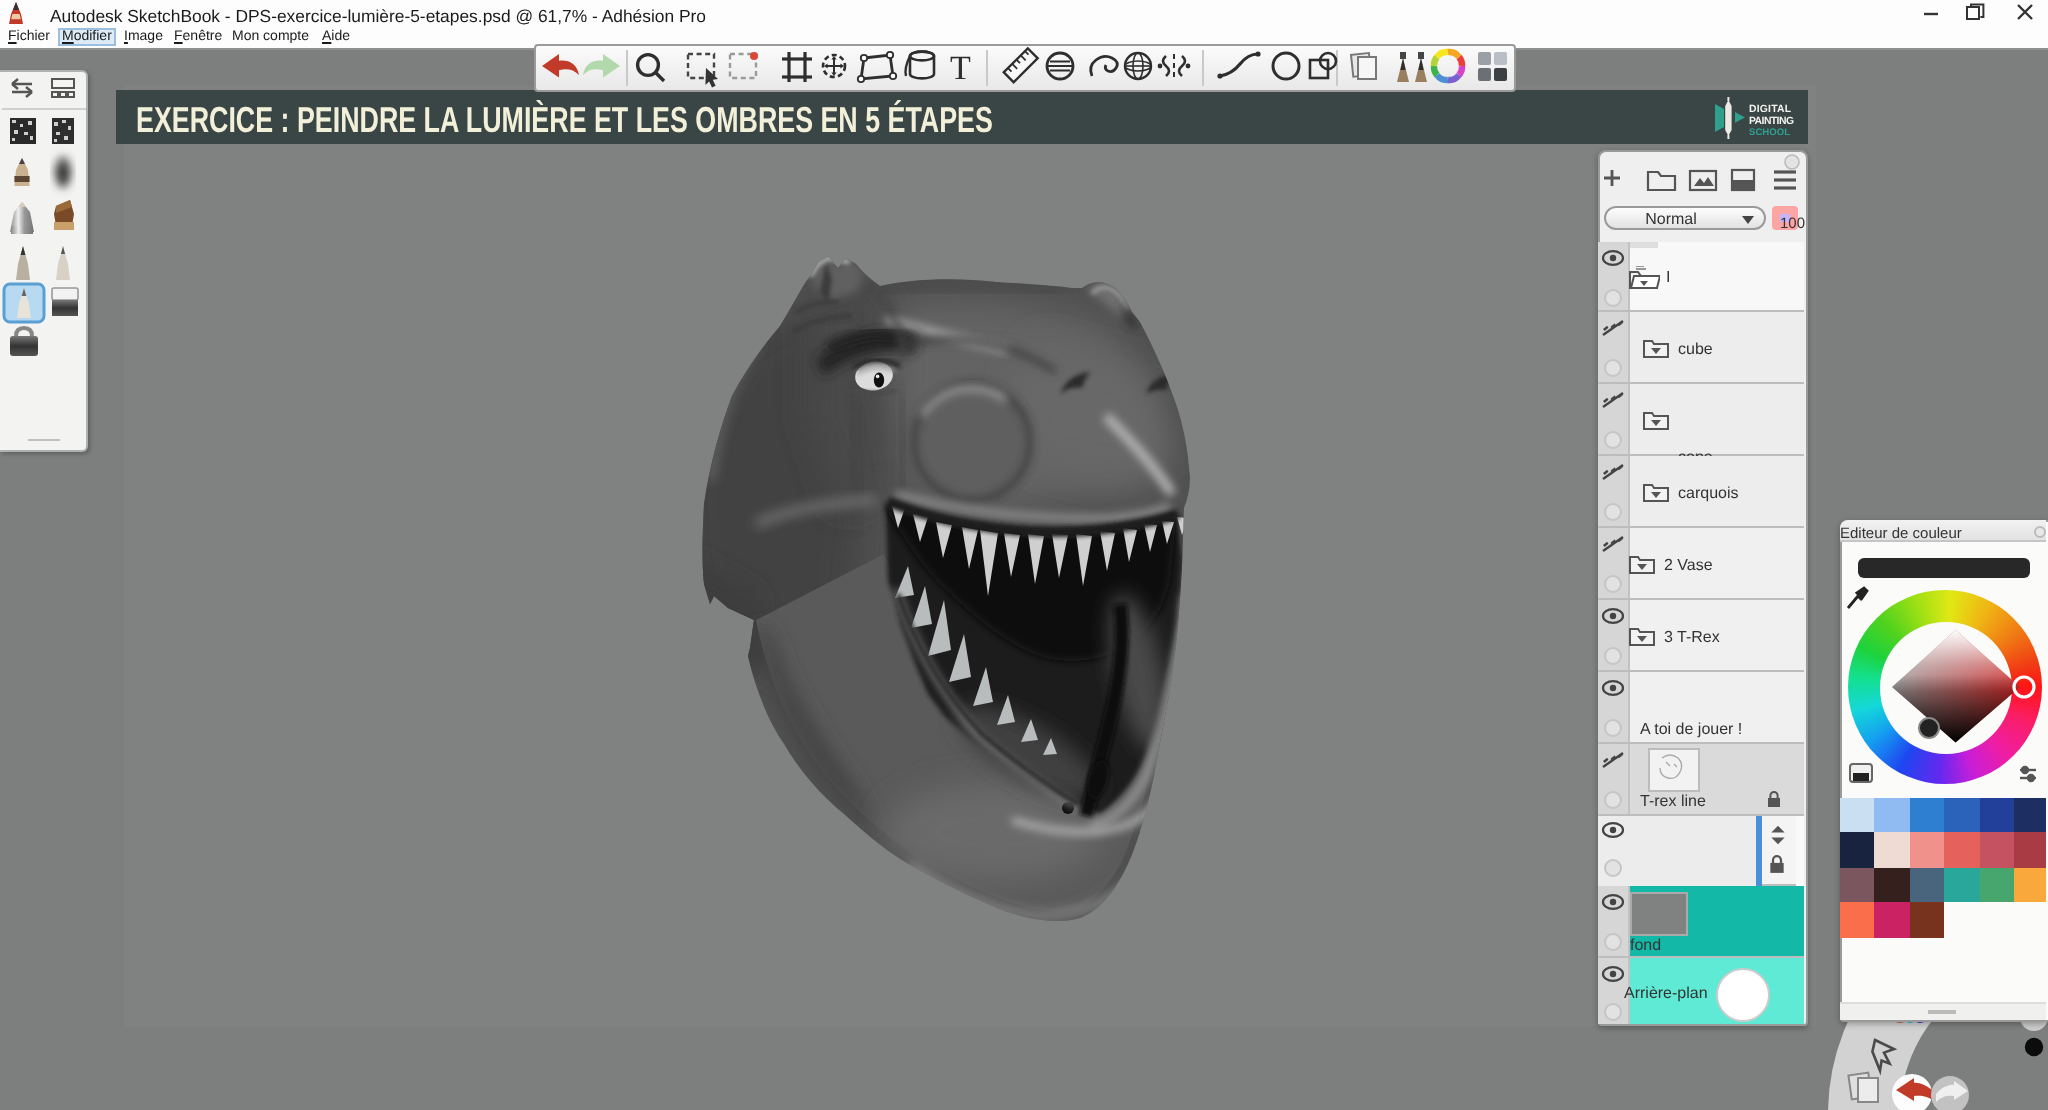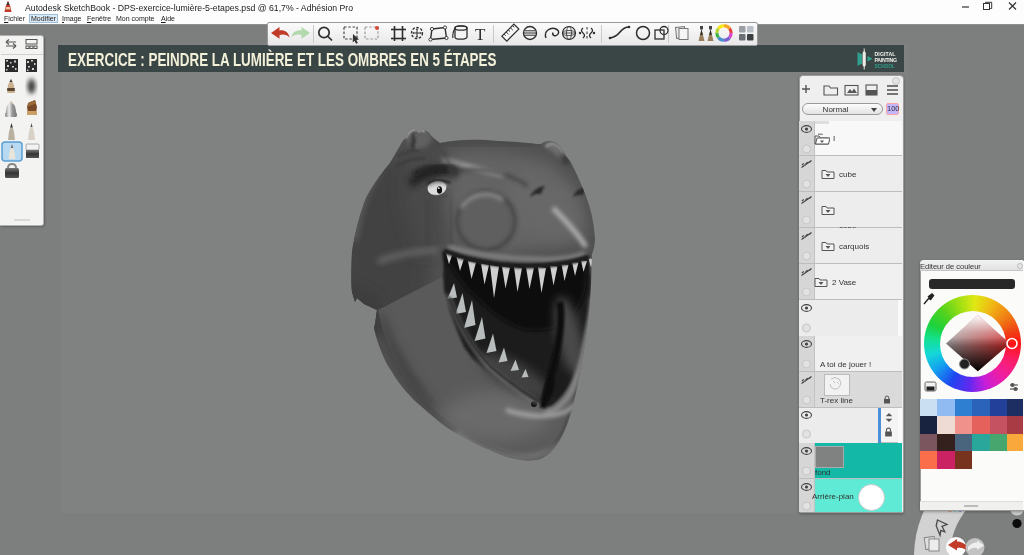--- a/index.html
+++ b/index.html
@@ -434,21 +434,21 @@
     <g stroke="#555" stroke-width="1.6">
       <line x1="88" y1="11" x2="99" y2="11"></line>
         <line x1="88" y1="15" x2="99" y2="15"></line>
         <line x1="88" y1="19" x2="99" y2="19"></line>
     </g>
   </svg>
   <div class="abs" style="left:3px;top:28px;width:81px;height:12px;background:linear-gradient(#fdfdfd,#e2e2e2);border:1px solid #9a9a9a;border-radius:6px;box-sizing:border-box">
     <div class="abs" style="left:0;right:14px;top:1px;text-align:center;font-size:8px;color:#333">Normal</div>
     <div class="abs" style="right:5px;top:3.5px;width:0;height:0;border-left:3px solid transparent;border-right:3px solid transparent;border-top:4px solid #444"></div>
   </div>
-  <div class="abs" style="left:87px;top:28px;width:13px;height:12px;background:#c4b5fd;border:1px solid #fca5a5;box-sizing:border-box;font-size:7.5px;color:#333;text-align:left;line-height:10px;border-radius:2px">100</div>
+  <div class="abs" style="left:87px;top:28px;width:13px;height:12px;background:#c4b5fd;border:4px solid #fca5a5;box-sizing:border-box;font-size:7.5px;color:#333;text-align:left;line-height:10px;border-radius:2px">100</div>
 
   <div class="abs" style="left:0;top:46px;width:103px;height:391px;background:#ececec">
     <div class="abs" style="left:99px;top:0;width:4px;height:391px;background:#fafafa"></div>
 
     <div class="lrow" style="top:0px;height:35px;background:#f8f8f8">
         <div class="gut"></div>
       <div class="abs" style="left:16px;top:0;width:14px;height:3px;background:#dedede"></div>
       <svg class="fold" style="left:15px;top:12px" width="16" height="12" viewBox="0 0 16 12">
           <path d="M1 3 h4 l1.5 2 h8 v6 h-13.5 z" fill="#f4f4f4" stroke="#555" stroke-width="1"></path>
           <path d="M3 5 l-1.5 6 h13 l1.5 -6 z" fill="#fff" stroke="#555" stroke-width="1"></path>
@@ -488,20 +488,28 @@
 
     <div class="lrow" style="top:143px;height:36px;background:#f0f0f0">
         <div class="gut"></div>
       <svg class="fold" style="left:15px;top:12px" width="14" height="11" viewBox="0 0 14 11">
           <path d="M1 2.5 h4 l1 1.5 h7 v6.5 h-12 z" fill="#f2f2f2" stroke="#555" stroke-width="1"></path>
           <path d="M4.5 6 h5 l-2.5 3 z" fill="#555"></path>
         </svg>
       <div class="lname" style="left:33px;top:14px">2 Vase</div>
     </div>
 
+    <div class="lrow" style="top:179px;height:36px;background:#f0f0f0">
+        <div class="gut"></div>
+      <svg class="fold" style="left:15px;top:12px" width="14" height="11" viewBox="0 0 14 11">
+          <path d="M1 2.5 h4 l1 1.5 h7 v6.5 h-12 z" fill="#f2f2f2" stroke="#555" stroke-width="1"></path>
+          <path d="M4.5 6 h5 l-2.5 3 z" fill="#555"></path>
+        </svg>
+      <div class="lname" style="left:33px;top:14px">3 T-Rex</div>
+    </div>
 
     <div class="lrow" style="top:215px;height:36px;background:#f0f0f0">
         <div class="gut"></div>
       <div class="lname" style="left:21px;top:24px">A toi de jouer !</div>
     </div>
 
     <div class="lrow" style="top:251px;height:36px;background:#dadada">
         <div class="gut"></div>
       <div class="abs" style="left:25px;top:2px;width:24px;height:20px;background:#f2f2f2;border:1px solid #bbb">
         <svg width="22" height="18" viewBox="0 0 22 18">

